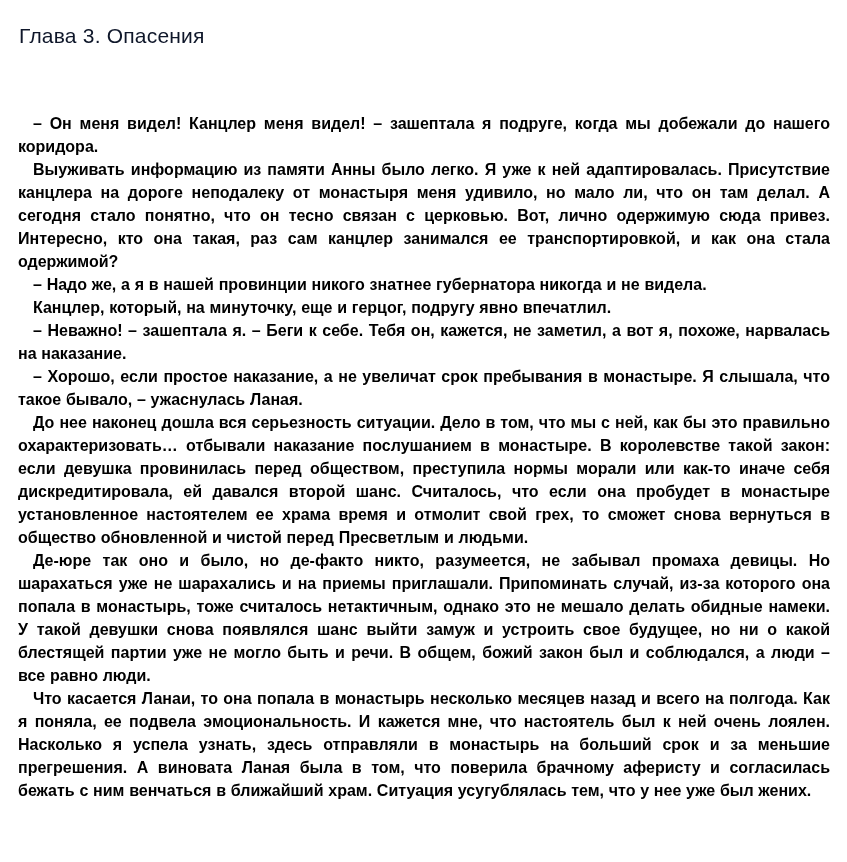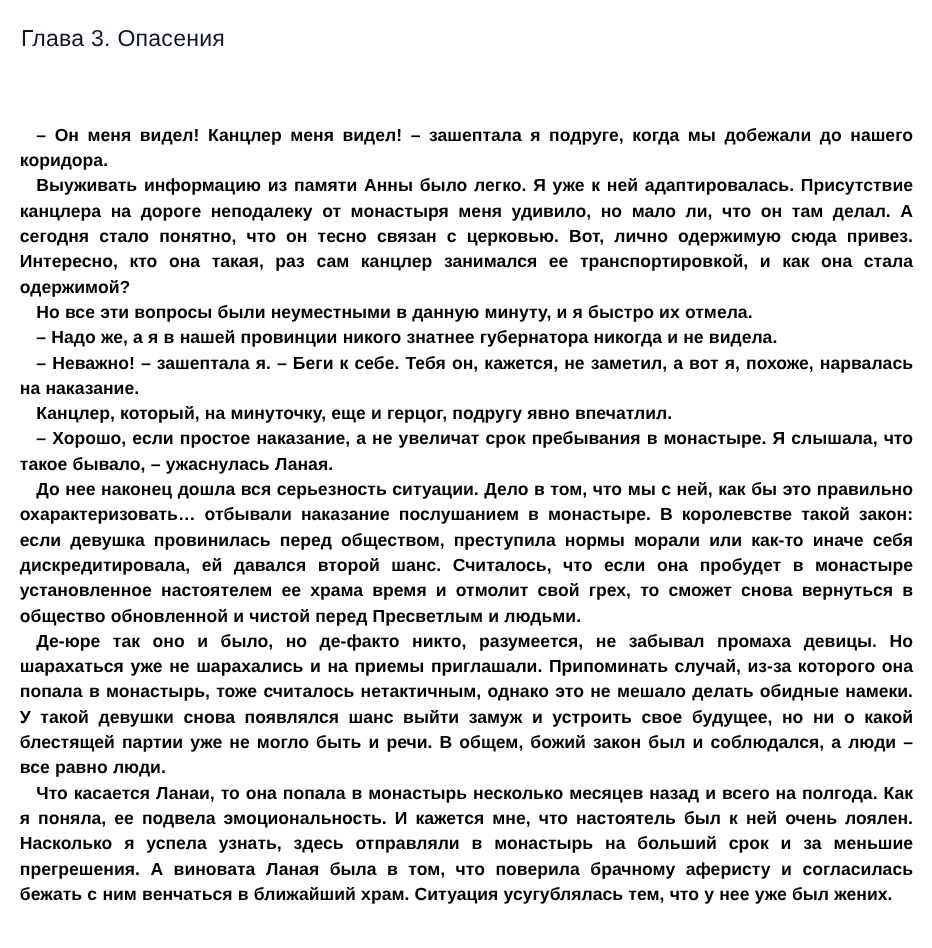--- a/index.html
+++ b/index.html
@@ -45,22 +45,21 @@
 </style>
 </head>
 <body>
 
 <div class="page">
   <h1 class="chapter-title">Глава 3. Опасения</h1>
 
   <div class="chapter-text">
     <p>– Он меня видел! Канцлер меня видел! – зашептала я подруге, когда мы добежали до нашего коридо­ра.</p>
     <p>Выуживать информацию из памяти Анны было легко. Я уже к ней адаптировалась. Присутствие канц­лера на дороге неподалеку от монастыря меня удивило, но мало ли, что он там делал. А сегодня стало понятно, что он тесно связан с церковью. Вот, лично одержимую сюда привез. Интересно, кто она такая, раз сам канцлер занимался ее транспортировкой, и как она стала одержимой?</p>
-    <p>Но все эти вопросы были неуместными в данную минуту, и я быстро их отмела.</p>
     <p>– Надо же, а я в нашей провинции никого знатнее губернатора никогда и не видела.</p>
+    <p>Канцлер, который, на минуточку, еще и герцог, подругу явно впечатлил.</p>
     <p>– Неважно! – зашептала я. – Беги к себе. Тебя он, кажется, не заметил, а вот я, похоже, нарвалась на наказание.</p>
-    <p>Канцлер, который, на минуточку, еще и герцог, подругу явно впечатлил.</p>
     <p>– Хорошо, если простое наказание, а не увеличат срок пребывания в монастыре. Я слышала, что та­кое бывало, – ужаснулась Ланая.</p>
     <p>До нее наконец дошла вся серьезность ситуации. Дело в том, что мы с ней, как бы это правильно оха­рактеризовать… отбывали наказание послушанием в монастыре. В королевстве такой закон: если девуш­ка провинилась перед обществом, преступила нормы морали или как-то иначе себя дискредитировала, ей давался второй шанс. Считалось, что если она пробудет в монастыре установленное настоятелем ее хра­ма время и отмолит свой грех, то сможет снова вернуться в общество обновленной и чистой перед Пре­светлым и людьми.</p>
     <p>Де-юре так оно и было, но де-факто никто, разумеется, не забывал промаха девицы. Но шарахаться уже не шарахались и на приемы приглашали. Припоминать случай, из-за которого она попала в мона­стырь, тоже считалось нетактичным, однако это не мешало делать обидные намеки. У такой девушки сно­ва появлялся шанс выйти замуж и устроить свое будущее, но ни о какой блестящей партии уже не могло быть и речи. В общем, божий закон был и соблюдался, а люди – все равно люди.</p>
     <p>Что касается Ланаи, то она попала в монастырь несколько месяцев назад и всего на полгода. Как я поняла, ее подвела эмоциональность. И кажется мне, что настоятель был к ней очень лоялен. Насколько я успела узнать, здесь отправляли в монастырь на больший срок и за меньшие прегрешения. А виновата Ланая была в том, что поверила брачному аферисту и согласилась бежать с ним венчаться в ближайший храм. Ситуация усугублялась тем, что у нее уже был жених.</p>
   </div>
 </div>
 
 </body></html>

